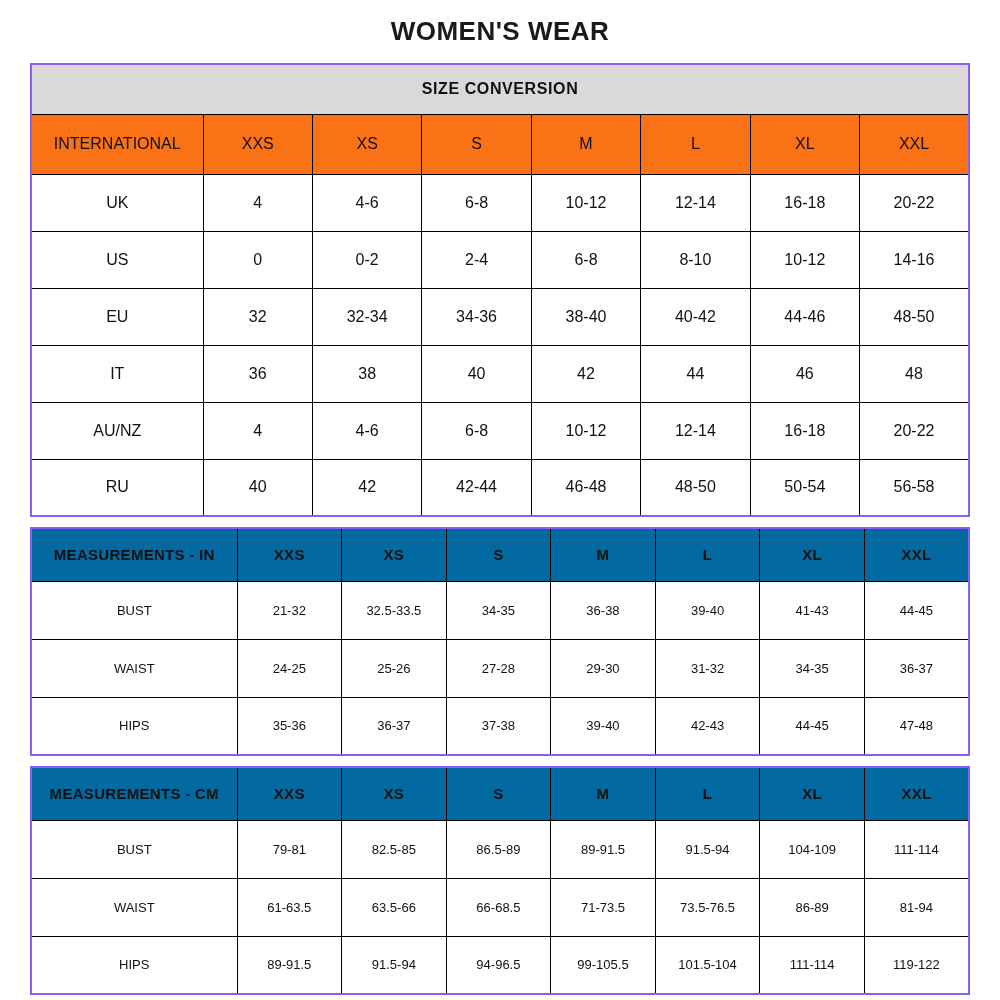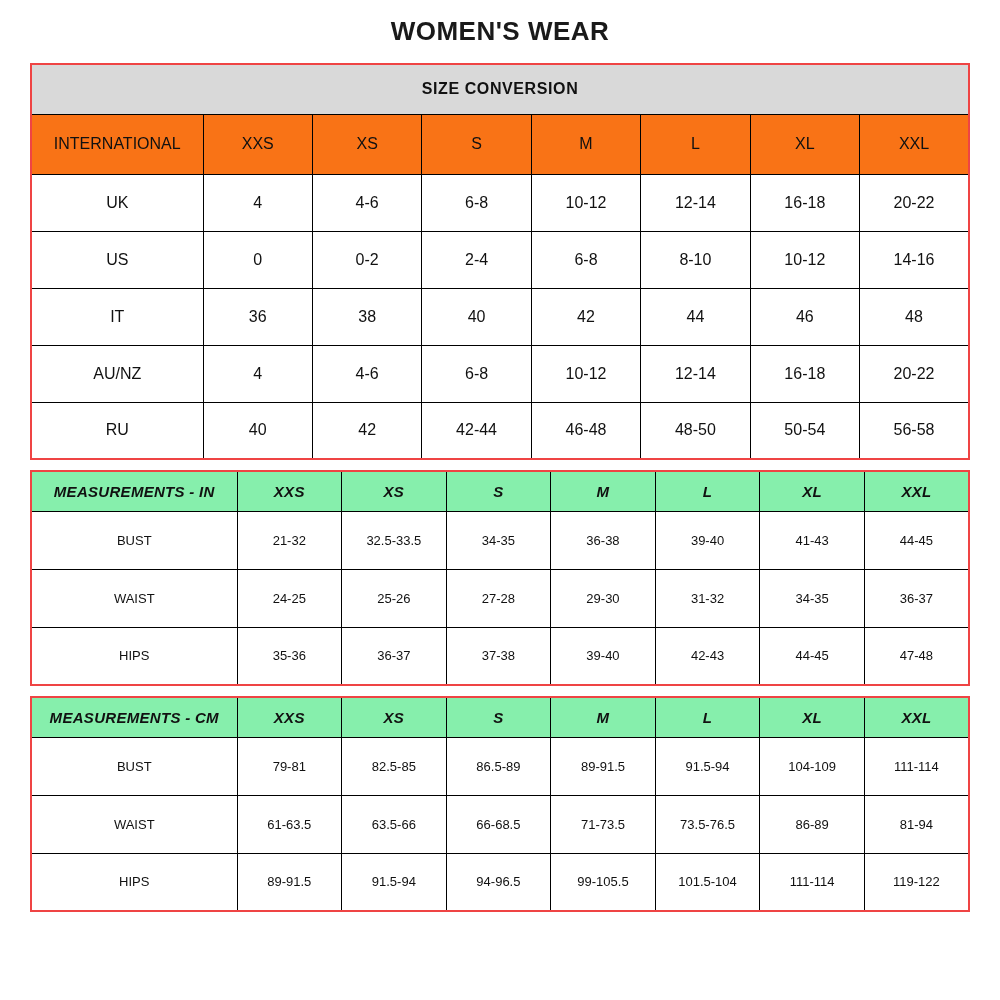--- a/index.html
+++ b/index.html
@@ -20,21 +20,21 @@
     font-size: 26px;
     font-weight: 700;
     letter-spacing: 0.5px;
     margin: 4px 0 16px 0;
     color: #1a1a1a;
   }
   table {
     width: 100%;
     border-collapse: collapse;
     table-layout: fixed;
-    border: 2px solid #ef4444;
+    border: 2px solid #8b5cf6;
   }
   th, td {
     border: 1.5px solid #000;
     text-align: center;
     vertical-align: middle;
     overflow: hidden;
     white-space: nowrap;
   }
   
   .conv .table-title {
@@ -54,26 +54,25 @@
   .conv tbody th.row-label,
   .conv tbody td {
     height: 57px;
     font-size: 16px;
     font-weight: 400;
   }
   .conv col.label-col { width: 172px; }
   
   .meas { margin-top: 10px; }
   .meas thead tr.head-row th {
-    height: 40px;
-    background: #86efac;
+    height: 53px;
+    background: #0369a1;
     font-weight: 700;
     font-size: 15px;
     letter-spacing: 0.3px;
-    font-style: italic;
   }
   .meas tbody th.row-label {
     height: 58px;
     font-size: 13px;
     font-weight: 400;
   }
   .meas tbody td {
     height: 58px;
     font-size: 13px;
     font-weight: 400;
@@ -128,20 +127,30 @@
           <th class="row-label">US</th>
           <td>0</td>
           <td>0-2</td>
           <td>2-4</td>
           <td>6-8</td>
           <td>8-10</td>
           <td>10-12</td>
           <td>14-16</td>
         </tr>
         <tr>
+          <th class="row-label">EU</th>
+          <td>32</td>
+          <td>32-34</td>
+          <td>34-36</td>
+          <td>38-40</td>
+          <td>40-42</td>
+          <td>44-46</td>
+          <td>48-50</td>
+        </tr>
+        <tr>
           <th class="row-label">IT</th>
           <td>36</td>
           <td>38</td>
           <td>40</td>
           <td>42</td>
           <td>44</td>
           <td>46</td>
           <td>48</td>
         </tr>
         <tr>

